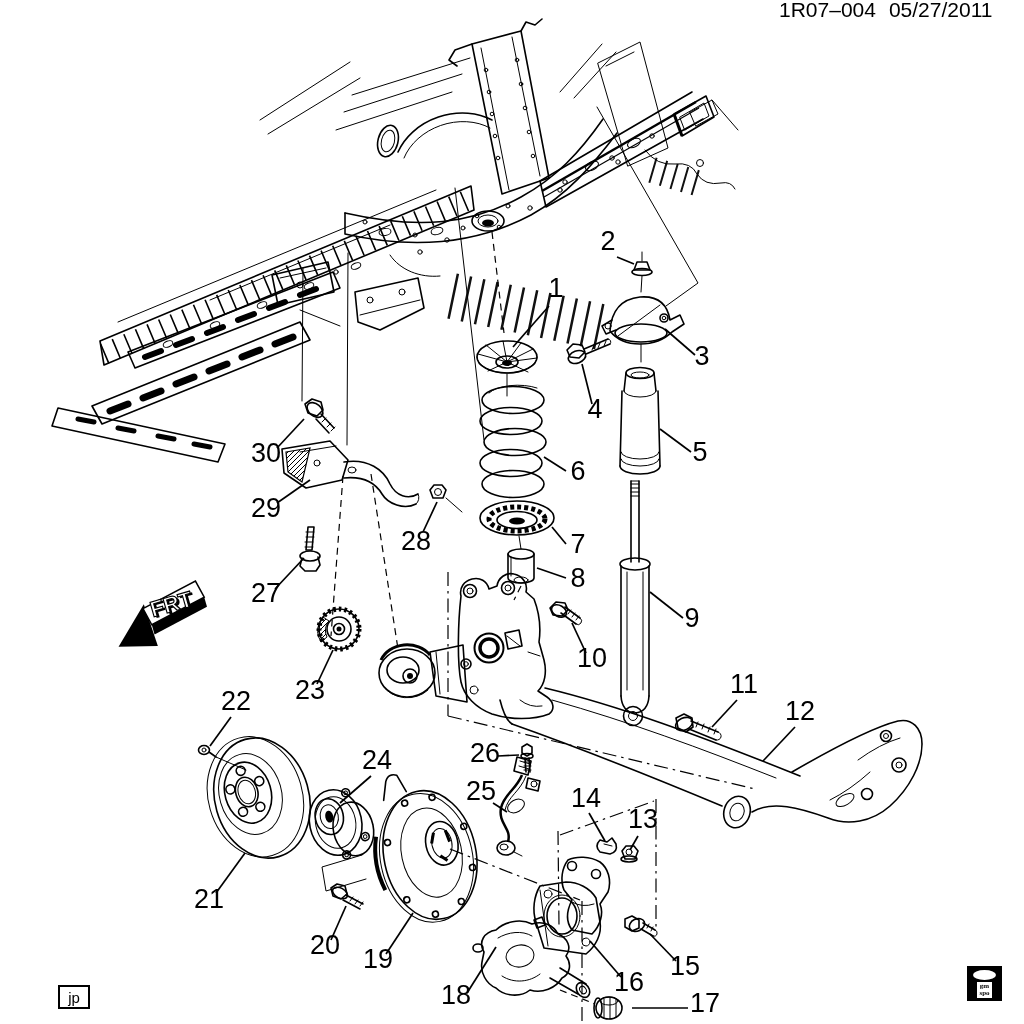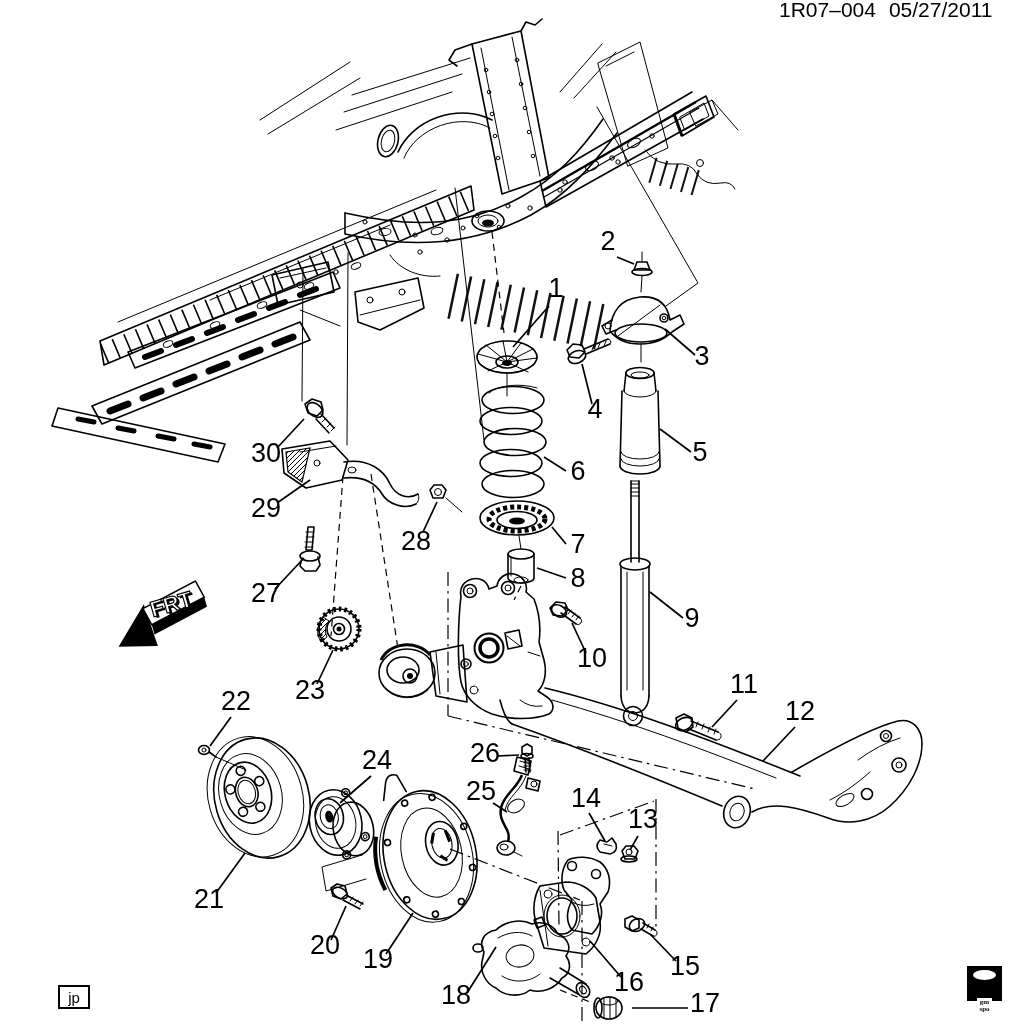--- a/index.html
+++ b/index.html
@@ -10,21 +10,21 @@
   .thin{stroke:#000;fill:none;stroke-width:1;stroke-linecap:round;}
   .leader{stroke:#000;stroke-width:1.7;}
   .callout{font:27px "Liberation Sans",sans-serif;fill:#000;text-anchor:middle;}
   .dash{stroke:#000;fill:none;stroke-width:1.2;stroke-dasharray:7 5;}
   .dashdot{stroke:#000;fill:none;stroke-width:1.2;stroke-dasharray:14 5 2.5 5;}
   .title{position:absolute;top:-2px;left:779px;font-size:21px;white-space:nowrap;}
   .title .gap{display:inline-block;width:13px;}
   .stamp{position:absolute;left:58px;top:985px;width:28px;height:20px;border:2px solid #000;
          display:flex;align-items:center;justify-content:center;font-size:15px;}
   .logo{position:absolute;left:967px;top:966px;width:35px;height:35px;background:#000;
-        display:flex;flex-direction:column;align-items:center;box-sizing:border-box;gap:16px;}
+        display:flex;flex-direction:column;align-items:center;box-sizing:border-box;}
   .logo-oval{width:23px;height:10px;background:#fff;border-radius:50%;margin-top:4px;flex:none;}
   .logo-text{background:#fff;color:#000;font:bold 7px/6.5px "Liberation Serif",serif;
              text-align:center;margin-top:2px;padding:1px 2px 2px 2px;}
 </style>
 </head>
 <body>
 
 <div id="page">
 
   <div class="title">

